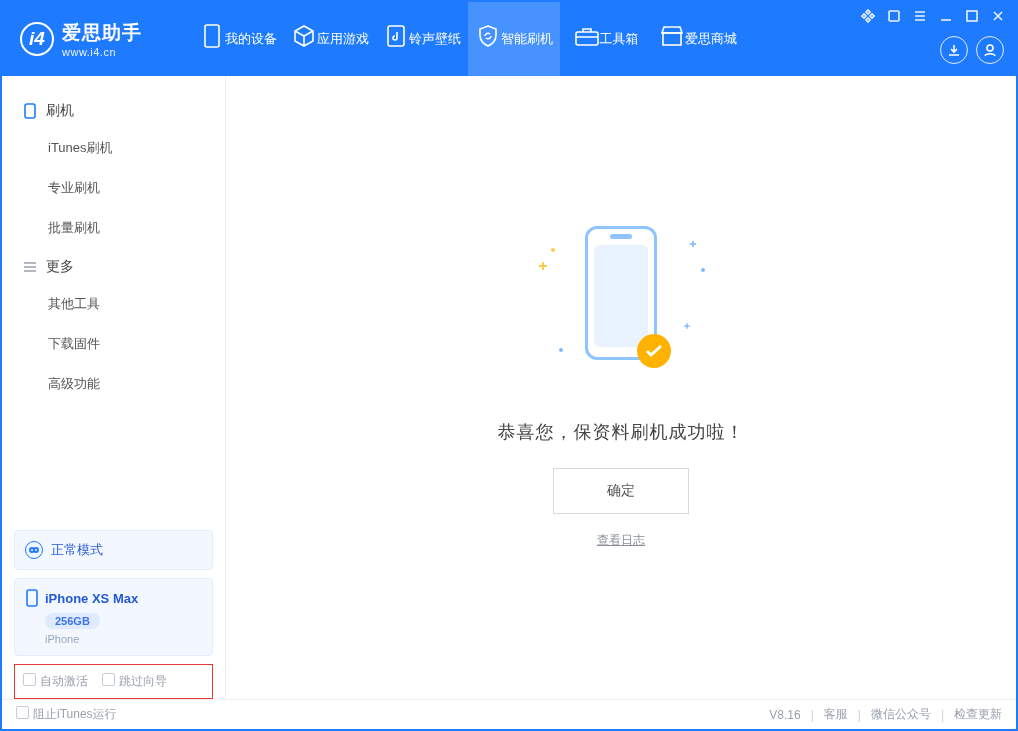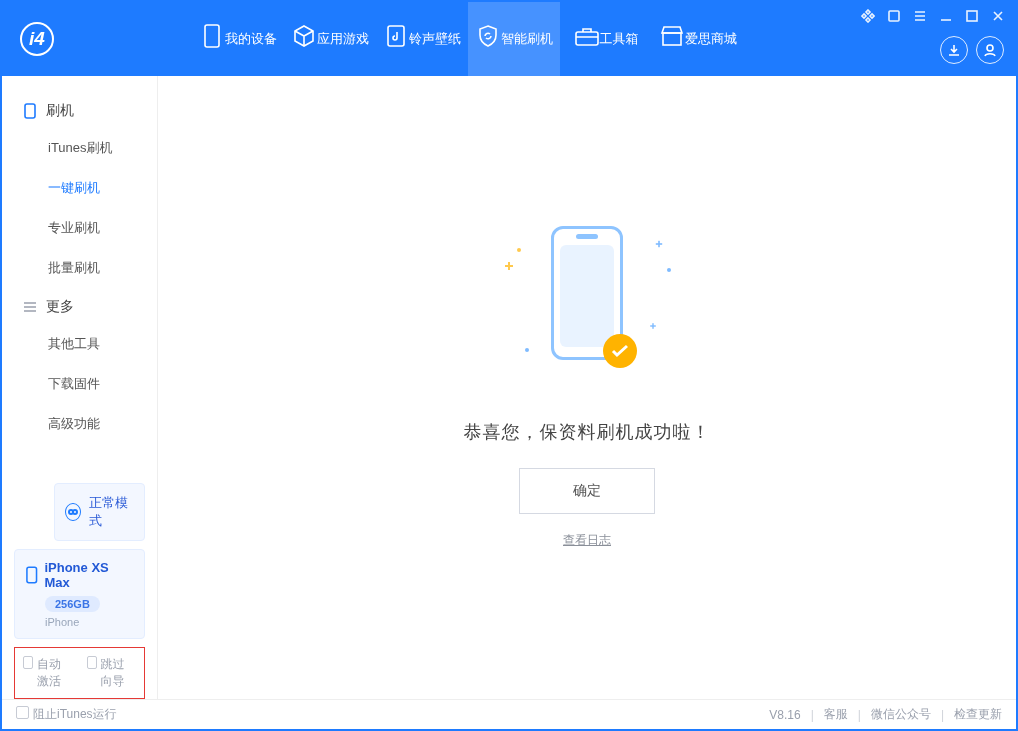--- a/index.html
+++ b/index.html
@@ -18,30 +18,30 @@
 .nav-item .nav-icon svg { stroke: #fff; fill: none; stroke-width: 1.6; }
 
 .winctrls { margin-left: auto; display: flex; align-items: flex-start; padding: 6px 10px 0 0; gap: 10px; }
 .winctrls .ico { width: 16px; height: 16px; opacity: .9; cursor: pointer; display:flex; align-items:center; justify-content:center; }
 .winctrls .ico svg { stroke:#fff; fill:none; stroke-width:1.6; }
 .round-icons { position:absolute; right:12px; top:34px; display:flex; gap:8px; }
 .round-icons .r { width:28px; height:28px; border:1.5px solid rgba(255,255,255,.85); border-radius:50%; display:flex; align-items:center; justify-content:center; cursor:pointer;}
 .round-icons .r svg { stroke:#fff; fill:none; stroke-width:1.6;}
 
 .body { display:flex; height: calc(100% - 74px - 30px); }
-.sidebar { width: 156px; border-right: 1px solid #eee; padding-top: 16px; display:flex; flex-direction:column; }
+.sidebar { width: 224px; border-right: 1px solid #eee; padding-top: 16px; display:flex; flex-direction:column; }
 .sec-head { display:flex; align-items:center; padding: 10px 20px 8px; color:#444; font-size:14px; }
 .sec-head .sec-ico { width:16px; height:16px; margin-right:8px; display:flex; align-items:center; justify-content:center;}
 .sec-head .sec-ico svg { stroke:#1e7bff; fill:none; stroke-width:1.6;}
 .side-item { padding: 11px 20px 11px 46px; font-size: 13px; color:#555; cursor:pointer; }
 .side-item.active { color:#1e7bff; }
 
 .dev-panel { margin-top:auto; padding: 8px 12px 0; }
 .mode-card, .device-card { background:#f3f7ff; border:1px solid #e3edff; border-radius:4px; padding:10px 10px; margin-bottom:8px; }
-.mode-card { display:flex; align-items:center; font-size:13px; color:#2b5bd7;margin-left:40px; }
+.mode-card { display:flex; align-items:center; font-size:13px; color:#2b5bd7; }
 .mode-card .mode-ico { width:18px; height:18px; border:1.5px solid #1e7bff; border-radius:50%; margin-right:8px; display:flex; align-items:center; justify-content:center;}
 .mode-card .mode-ico svg{stroke:#1e7bff;fill:none;stroke-width:2;}
 .device-card .dev-row{display:flex;align-items:center;}
 .device-card .dev-row svg{stroke:#1e7bff;fill:none;stroke-width:1.6;margin-right:6px;}
 .device-card .dev-name{font-size:13px;font-weight:600;color:#2259d6;}
 .device-card .cap{display:inline-block;background:#dfeaff;color:#3a74e6;border-radius:10px;padding:2px 10px;font-size:11px;margin-top:6px;margin-left:20px;font-weight:bold;}
 .device-card .sub{font-size:11px;color:#9aa7bb;margin-top:4px;margin-left:20px;}
 
 .opt-row { border:1.5px solid #e53935; padding:8px 8px; margin:6px 0 0; display:flex; gap:14px; }
 .chk { display:flex; align-items:flex-start; font-size:12px; color:#9aa0ad; cursor:pointer;}
@@ -77,20 +77,24 @@
 .footer .ver{margin-left:auto;color:#9aa0ad;}
 .footer .sep{margin:0 10px;color:#d0d3da;}
 .footer .lnk{color:#9aa0ad;cursor:pointer;}
 </style>
 </head>
 <body>
 
 <div class="titlebar">
   <div class="logo">
     <div class="badge">i4</div>
+    <div>
+      <div class="name1">爱思助手</div>
+      <div class="name2">www.i4.cn</div>
+    </div>
   </div>
   <div class="nav">
     <div class="nav-item">
       <span class="nav-icon">
           <svg width="18" height="24" viewBox="0 0 18 24">
             <rect x="2" y="1" width="14" height="22" rx="2"></rect>
           </svg>
         </span>
       <span>我的设备</span>
     </div>
@@ -191,21 +195,20 @@
   <div class="sidebar">
     <div class="sec-head">
       <span class="sec-ico">
           <svg width="12" height="16" viewBox="0 0 12 16">
             <rect x="1" y="1" width="10" height="14" rx="2"></rect>
           </svg>
         </span>
       <span>刷机</span>
     </div>
     <div class="side-item">iTunes刷机</div>
-    <div class="side-item active">一键刷机</div>
     <div class="side-item">专业刷机</div>
     <div class="side-item">批量刷机</div>
 
     <div class="sec-head">
       <span class="sec-ico">
           <svg width="14" height="12" viewBox="0 0 14 12">
             <path d="M1 2h12M1 6h12M1 10h12" stroke="#9aa0ad"></path>
           </svg>
         </span>
       <span>更多</span>

